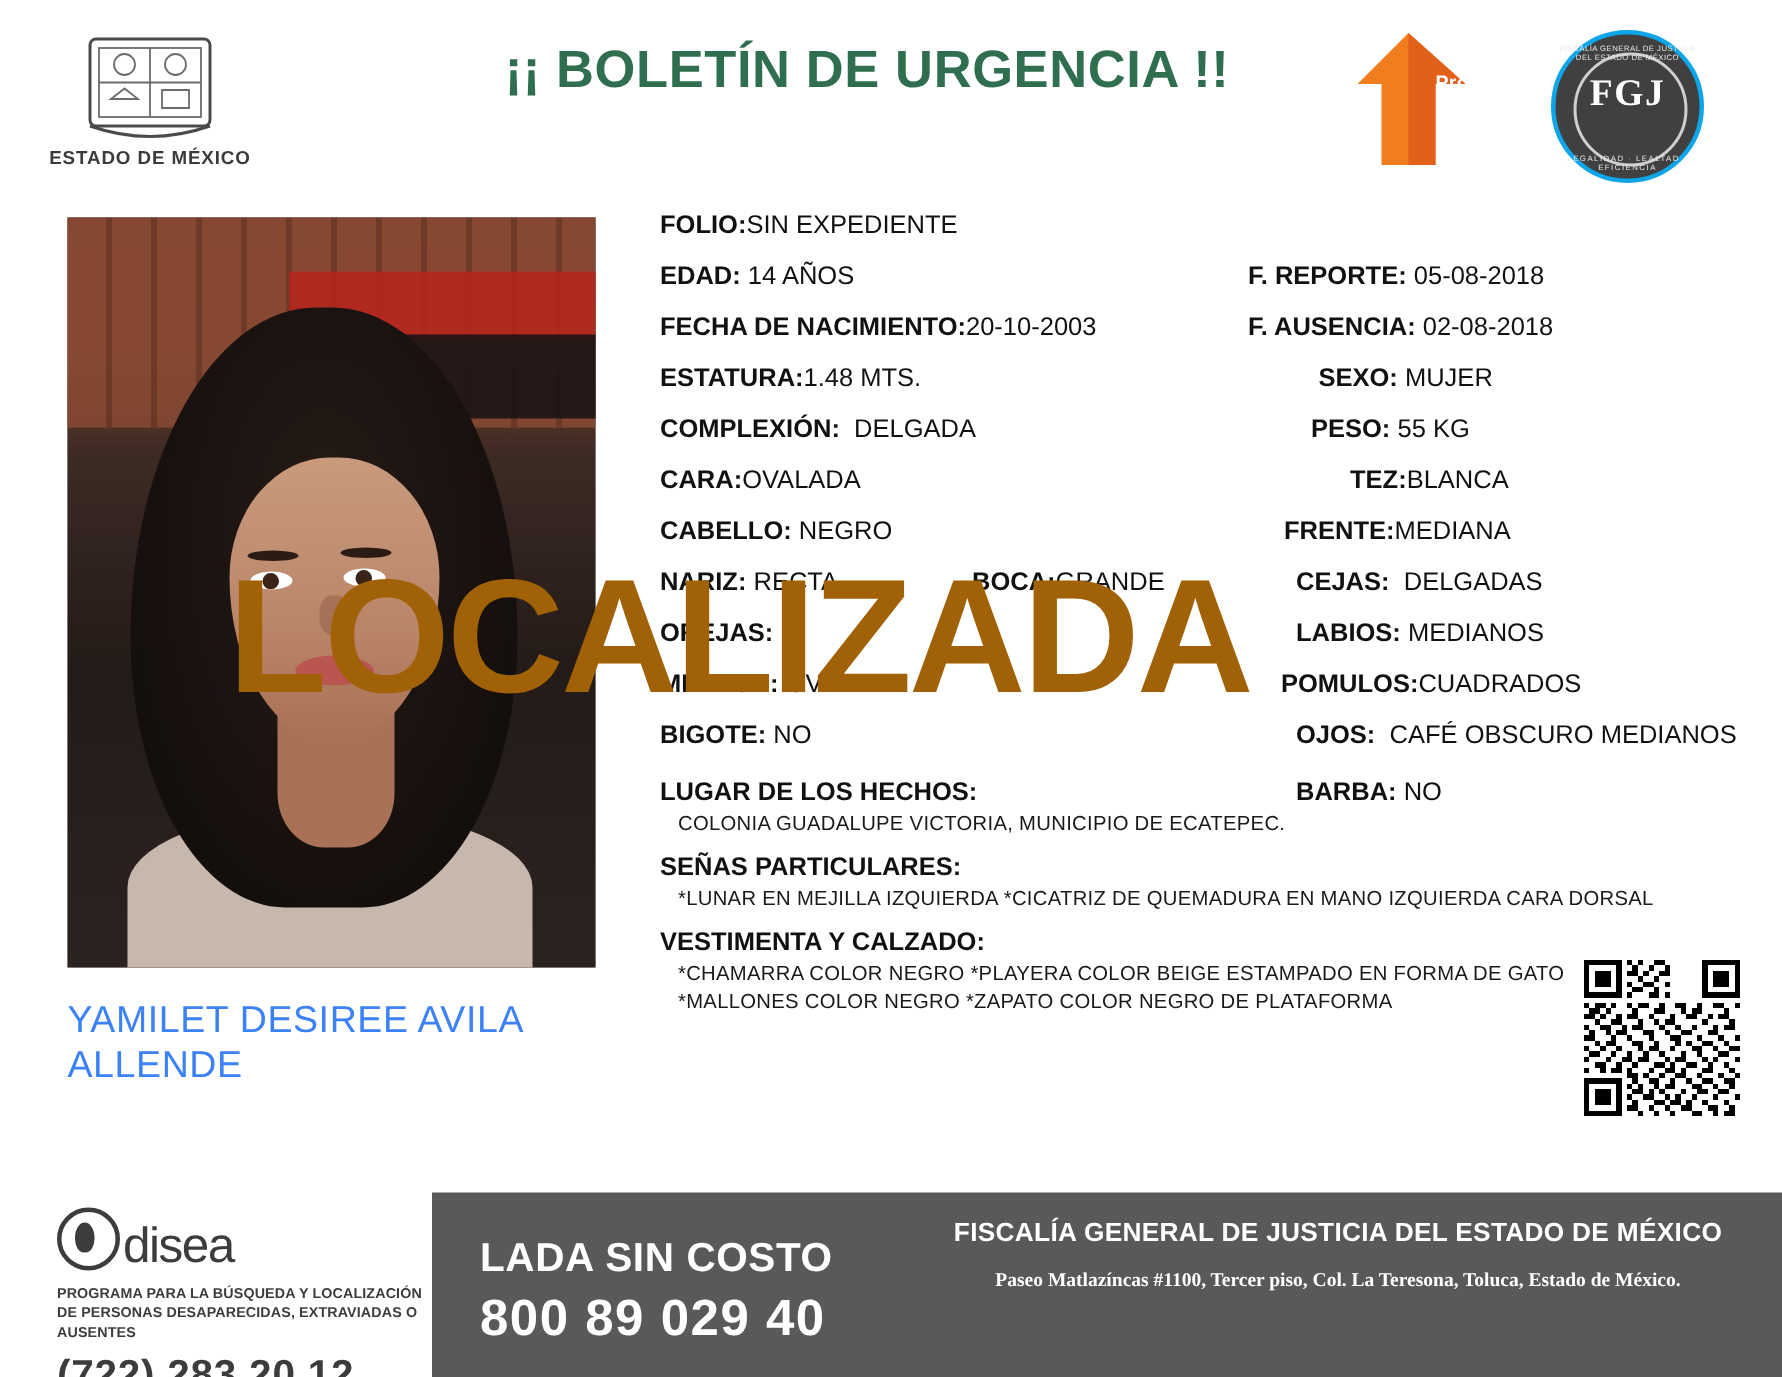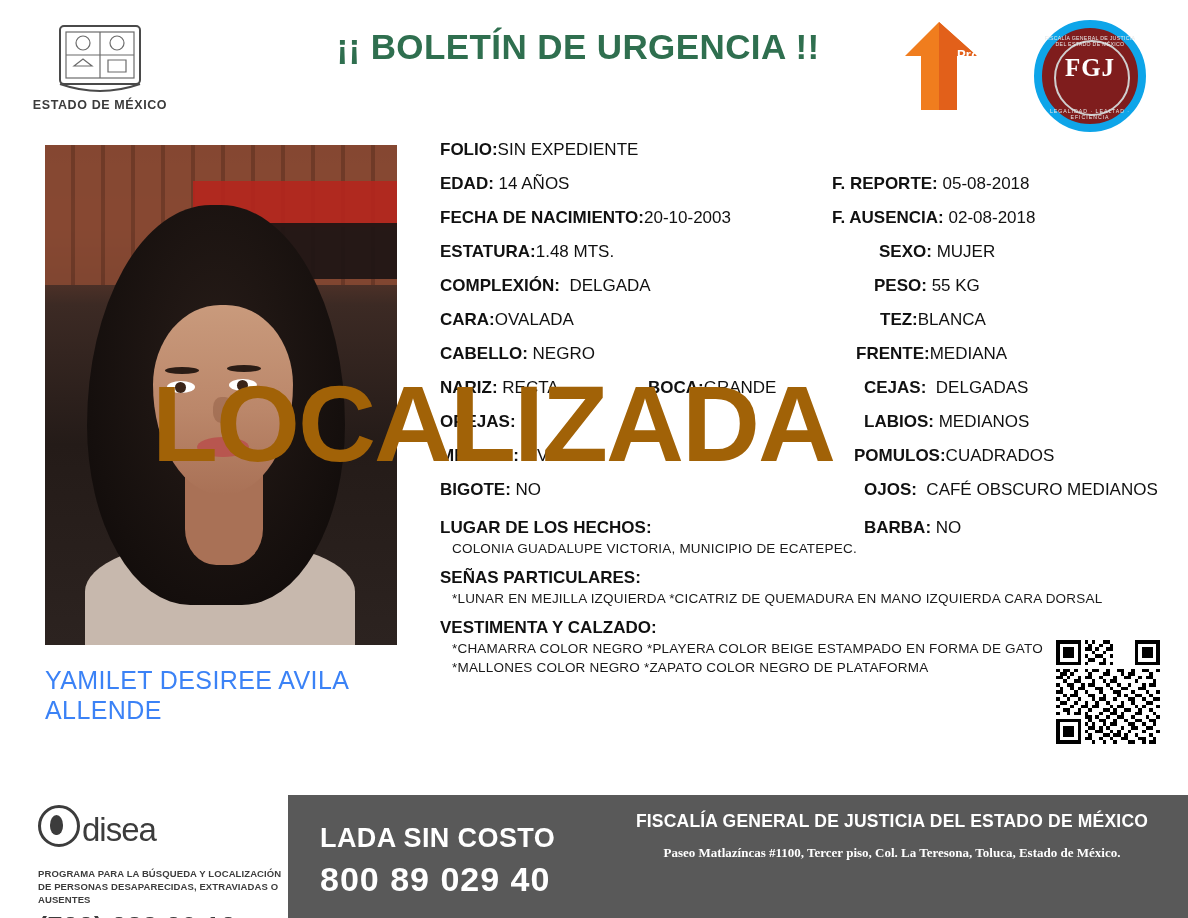--- a/index.html
+++ b/index.html
@@ -48,21 +48,21 @@
     position:absolute;left:52px;top:26px;color:#ffffff;
   }
   .alba-t1{font-size:13px;font-weight:bold;letter-spacing:.2px;line-height:1.05;}
   .alba-t2{font-size:20px;font-weight:bold;letter-spacing:.5px;line-height:1.05;}
   .alba-t3{font-size:8.5px;font-weight:bold;letter-spacing:.2px;margin-top:2px;}
   .fgj-logo{
     position:absolute;left:1026px;top:20px;width:130px;height:96px;
   }
   .fgj-circle{
     position:absolute;left:8px;top:0;width:96px;height:96px;border-radius:50%;
-    background:#7f1d1d;border:8px solid #0ea5e9;
+    background:#404040;border:3px solid #0ea5e9;
   }
   .fgj-inner{
     position:absolute;left:12px;top:12px;width:72px;height:72px;border-radius:50%;
     border:2px solid #cfcfcf;
   }
   .fgj-text{
     position:absolute;left:0;top:26px;width:96px;text-align:center;
     color:#ffffff;font-size:25px;font-weight:bold;letter-spacing:1px;
     font-family:"Liberation Serif", serif;
   }
@@ -169,21 +169,21 @@
   }
   .disea-mark{
     display:inline-block;width:36px;height:36px;border:3px solid #3c3c3c;border-radius:50%;
     position:relative;vertical-align:-6px;margin-right:2px;
   }
   .disea-mark:after{
     content:"";position:absolute;left:9px;top:7px;width:13px;height:20px;
     background:#3c3c3c;border-radius:50% 50% 45% 45%;
   }
   .disea-sub{
-    font-size:9.5px;font-weight:bold;color:#3c3c3c;line-height:1.35;margin-top:21px;
+    font-size:9.5px;font-weight:bold;color:#3c3c3c;line-height:1.35;margin-top:10px;
     letter-spacing:.1px;
   }
   .disea-phone{
     font-size:27px;font-weight:bold;color:#3c3c3c;margin-top:6px;letter-spacing:.5px;
   }
   .grayband{
     position:absolute;left:288px;top:0;width:900px;height:123px;background:#595959;
   }
   .lada{
     position:absolute;left:320px;top:28px;width:290px;color:#fff;
@@ -288,21 +288,21 @@
     <span class="rt" style="left:439px"><span class="lbl">SEXO:</span> <span class="val">MUJER</span></span>
   </div>
 
   <div class="row">
     <span class="fl"><span class="lbl">COMPLEXIÓN:</span>&nbsp; <span class="val">DELGADA</span></span>
     <span class="rt" style="left:434px"><span class="lbl">PESO:</span> <span class="val">55 KG</span></span>
   </div>
 
   <div class="row">
     <span class="fl"><span class="lbl">CARA:</span><span class="val">OVALADA</span></span>
-    <span class="rt" style="left:440px"><span class="lbl">TEZ:</span><span class="val">BLANCA</span></span>
+    <span class="rt" style="left:460px"><span class="lbl">TEZ:</span><span class="val">BLANCA</span></span>
   </div>
 
   <div class="row">
     <span class="fl"><span class="lbl">CABELLO:</span> <span class="val">NEGRO</span></span>
     <span class="rt" style="left:416px"><span class="lbl">FRENTE:</span><span class="val">MEDIANA</span></span>
   </div>
 
   <div class="row">
     <span class="fl"><span class="lbl">NARIZ:</span> <span class="val">RECTA</span></span>
     <span class="fm"><span class="lbl">BOCA:</span><span class="val">GRANDE</span></span>

